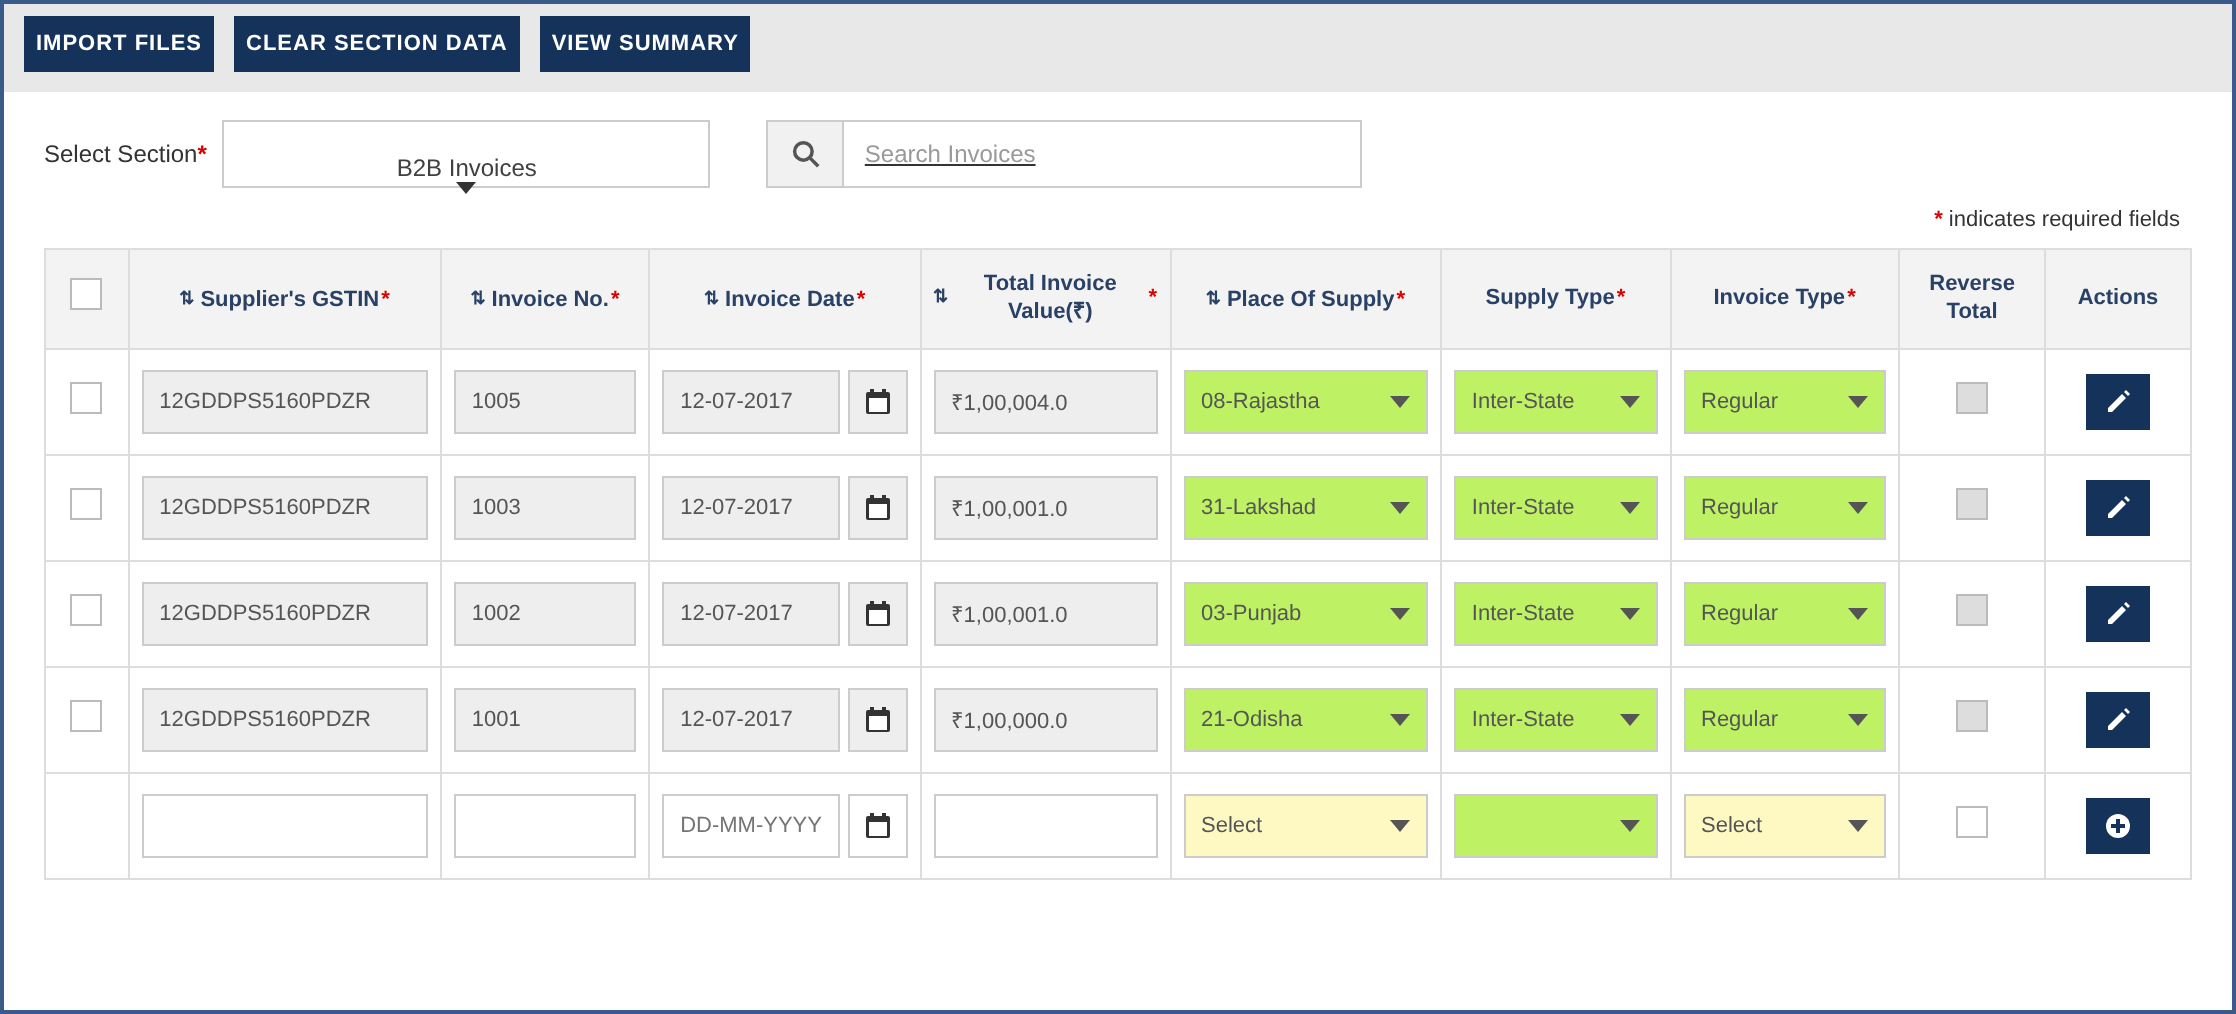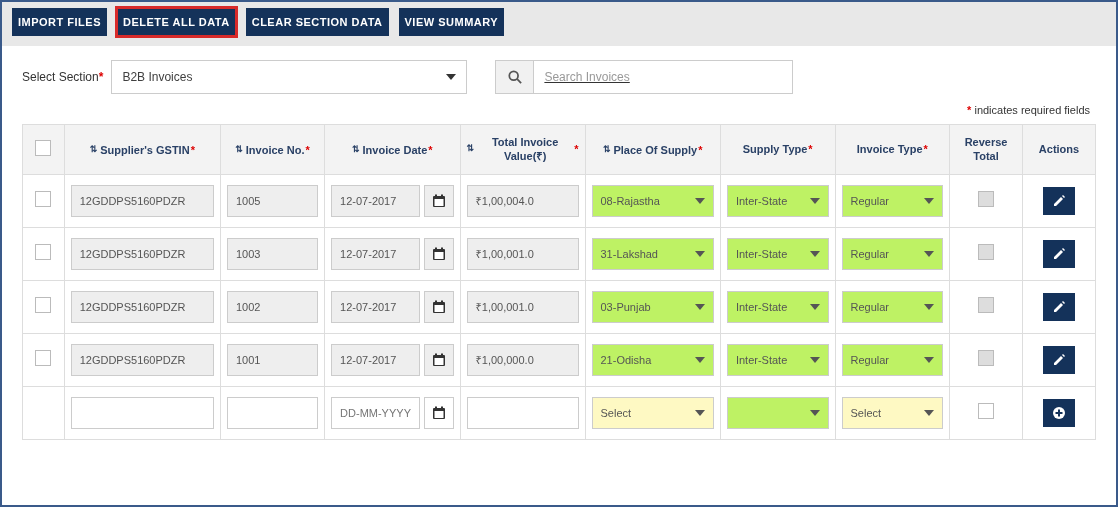--- a/index.html
+++ b/index.html
@@ -47,30 +47,31 @@
     align-items: center;
     gap: 8px;
     margin-bottom: 6px;
   }
   .section-label {
     font-size: 12px;
     color: #333;
   }
   .req { color: #d00; font-weight: bold; }
   .section-select {
-    width: 356px;
+    width: 244px;
     height: 34px;
     border: 1px solid #ccc;
     padding: 16px 10px;
     display: flex;
     align-items: center;
     justify-content: space-between;
     cursor: pointer;
     font-size: 12px;
     color:#404040;
+    flex-direction:column;
   }
   .search-wrap {
     display: flex;
     align-items: center;
     margin-left: 20px;
     text-decoration: underline;
   }
   .search-btn {
     width: 38px;
     height: 34px;
@@ -184,21 +185,20 @@
   }
   svg { display:block; }
   .th-inner{display:inline-flex;align-items:center;gap:1px;}
 </style>
 </head>
 <body>
 
 <div class="container">
   <div class="top-bar">
     <button class="btn-top">IMPORT FILES</button>
-    <button class="btn-top highlight">DELETE ALL DATA</button>
     <button class="btn-top">CLEAR SECTION DATA</button>
     <button class="btn-top">VIEW SUMMARY</button>
   </div>
 
   <div class="content">
     <div class="section-row">
       <span class="section-label"><span>Select Section</span><span class="req">*</span></span>
       <div class="section-select">
         <span>B2B Invoices</span>
         <span>

